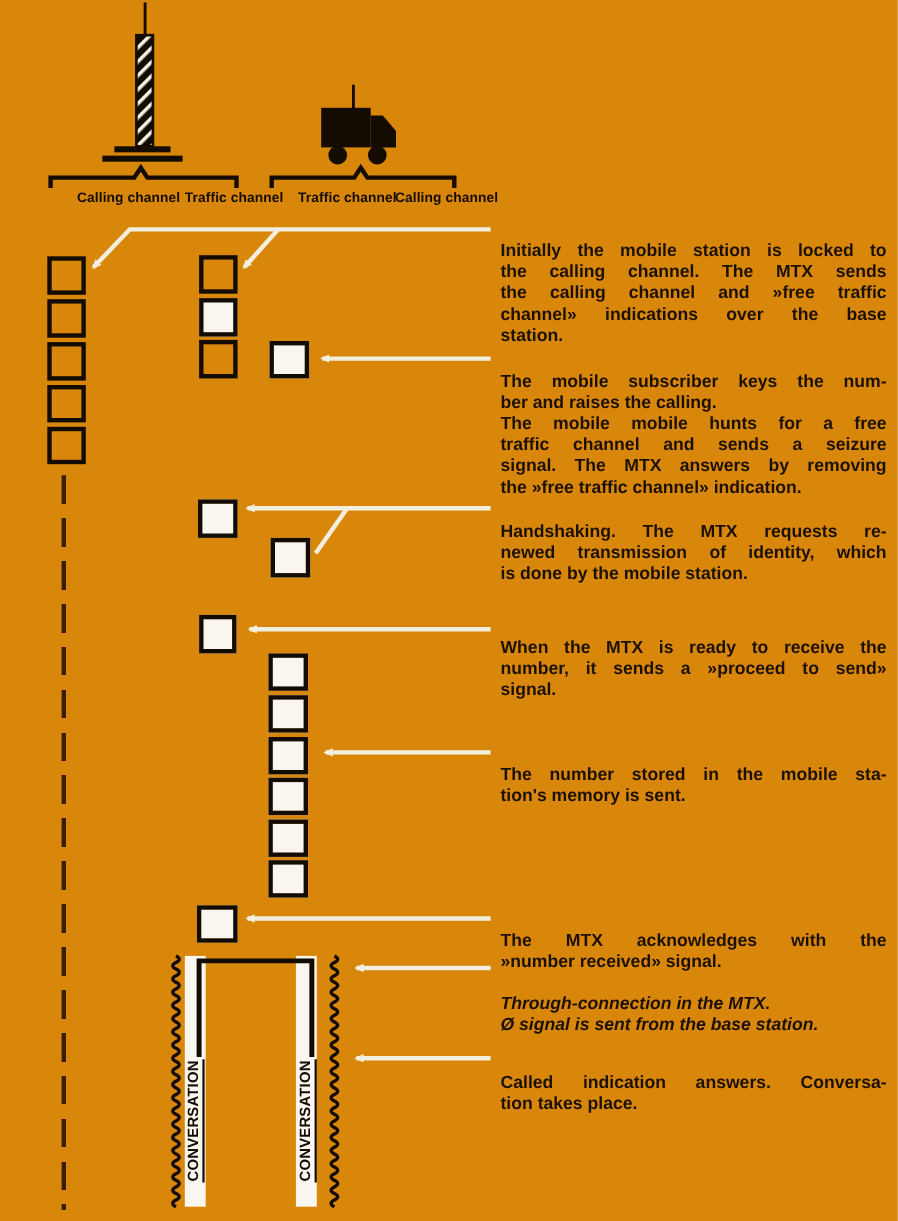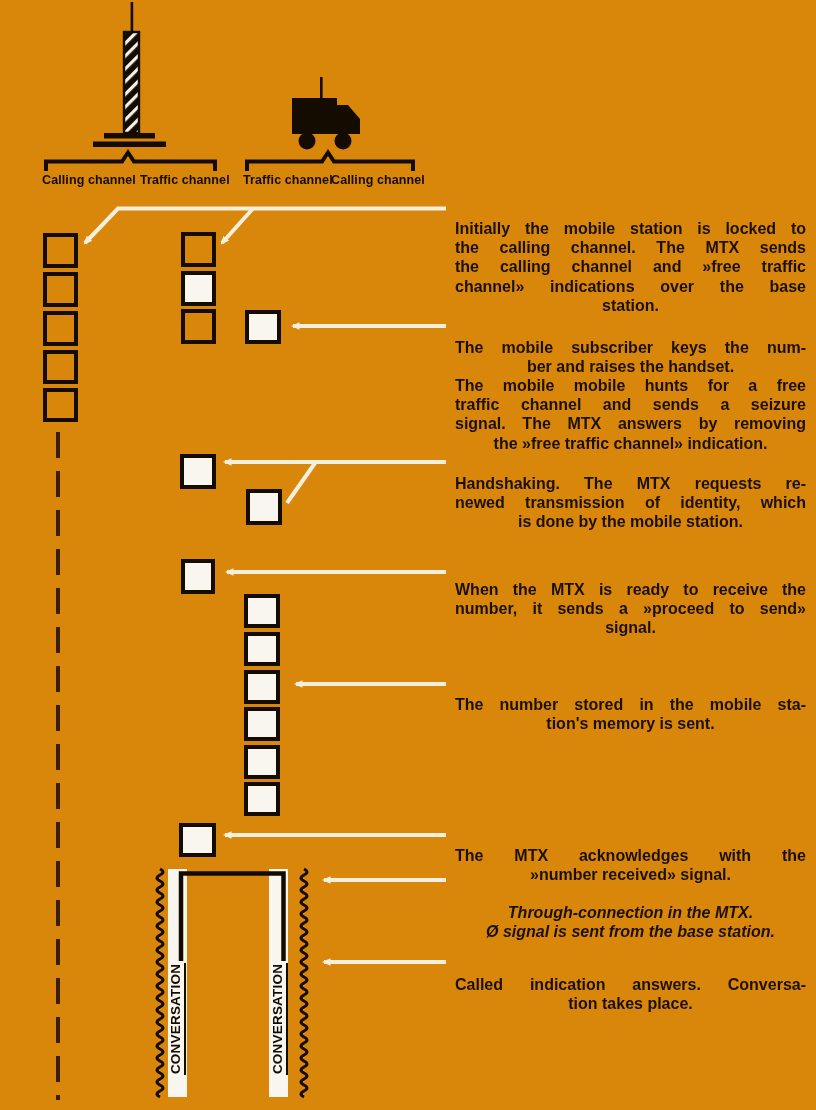--- a/index.html
+++ b/index.html
@@ -5,21 +5,21 @@
   html,body{margin:0;padding:0;}
   .stage{
     position:relative; width:816px; height:1110px; overflow:hidden;
     background:#D8870B;
     font-family:"Liberation Sans", sans-serif;
   }
   .abs{position:absolute;}
   
   .chan-label{
     position:absolute; top:173px; font:700 12.5px/14px "Liberation Sans",sans-serif;
-    color:#150C01; letter-spacing:0.1px; white-space:nowrap;
+    color:#150C01; letter-spacing:0.1px; white-space:nowrap;margin-left:28px;
   }
   
   .sq{position:absolute; box-sizing:border-box; border:4.5px solid #150C01; background:transparent;}
   .sq.w{background:#F8F6EF;}
   
   .dashline{
     position:absolute; left:56px; top:432px; width:4px; height:668px;
     background:repeating-linear-gradient(180deg,#3A1D03 0 26px, rgba(0,0,0,0) 26px 39px);
   }
   
@@ -31,21 +31,21 @@
     transform-origin:0 0; transform:rotate(-90deg);
     display:flex; align-items:center; justify-content:center;
     font:700 13.5px/15px "Liberation Sans",sans-serif; letter-spacing:0.2px;
     color:#140B00; border-bottom:2.5px solid #140B00; white-space:nowrap;
   }
   
   .annotation{
     position:absolute; left:455px; width:351px;
     font:700 16px/19.2px "Liberation Sans",sans-serif; color:#1C1002;margin-top:20px;
   }
-  .annotation div{min-height:19.2px;text-align:center;}
+  .annotation div{min-height:19.2px;}
   .annotation .fill{text-align:justify; text-align-last:justify;}
   svg{display:block;}
   .overlay{position:absolute; left:0; top:0; z-index:5; pointer-events:none;}
 </style>
 </head>
 <body>
 
 <div class="stage">
 
   <svg class="abs" style="left:88px;top:2px;" width="80" height="148" viewBox="0 0 80 148">
@@ -143,21 +143,21 @@
 
   <div class="annotation" style="top:199px;">
       <div class="fill">Initially the mobile station is locked to</div>
       <div class="fill">the calling channel. The MTX sends</div>
       <div class="fill">the calling channel and »free traffic</div>
       <div class="fill">channel» indications over the base</div>
       <div>station.</div>
     </div>
   <div class="annotation" style="top:317.5px;">
       <div class="fill">The mobile subscriber keys the num-</div>
-      <div>ber and raises the handset.</div>
+      <div>ber and raises the calling.</div>
       <div class="fill">The mobile mobile hunts for a free</div>
       <div class="fill">traffic channel and sends a seizure</div>
       <div class="fill">signal. The MTX answers by removing</div>
       <div>the »free traffic channel» indication.</div>
     </div>
   <div class="annotation" style="top:454px;">
       <div class="fill">Handshaking. The MTX requests re-</div>
       <div class="fill">newed transmission of identity, which</div>
       <div>is done by the mobile station.</div>
     </div>

